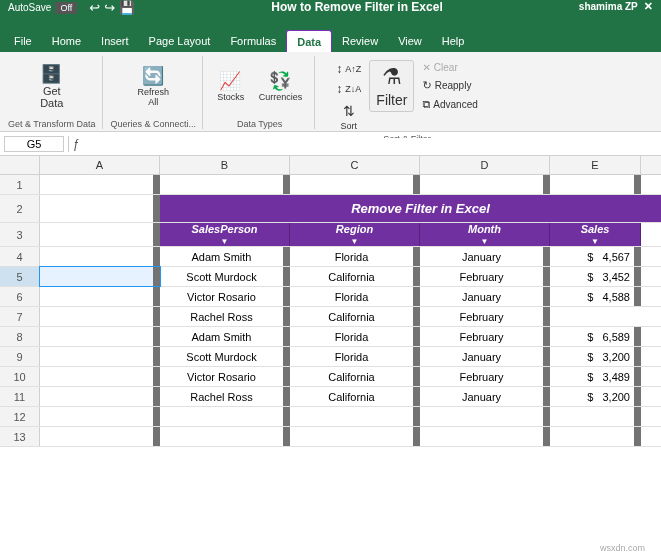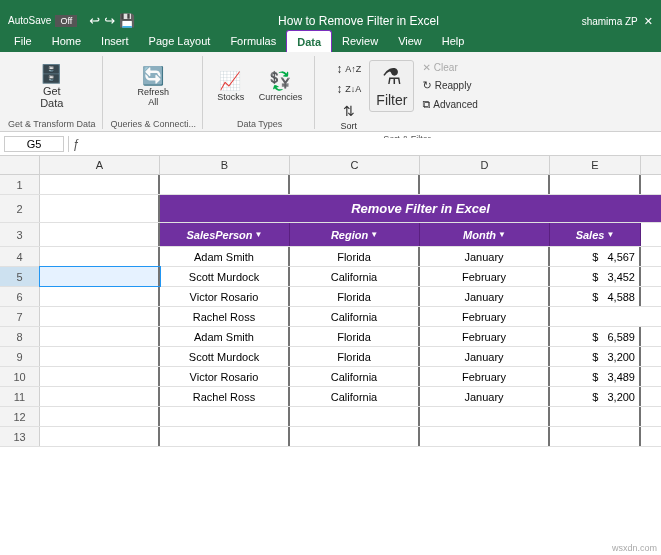--- a/index.html
+++ b/index.html
@@ -4,28 +4,28 @@
   <style>
     * { margin: 0; padding: 0; box-sizing: border-box; }
     body { font-family: 'Segoe UI', Arial, sans-serif; font-size: 11px; background: #fff; width: 661px; height: 555px; overflow: hidden; }
 
     
     .title-bar {
       background: #217346;
       color: white;
       height: 28px;
       display: flex;
-      align-items: flex-end;
+      align-items: flex-start;
       justify-content: space-between;
       padding: 0 8px;
       font-size: 11px;
     }
     .title-bar-left { display: flex; align-items: center; gap: 4px; }
-    .title-bar-center { font-size: 12px; font-weight: 400; }
-    .title-bar-right { display: flex; align-items: center; gap: 6px; }
+    .title-bar-center { font-size: 12px; font-weight: 700; }
+    .title-bar-right { display: flex; align-items: center; gap: 6px; font-weight: bold; }
     .badge-off {
       background: #555; color: white; border-radius: 0;
       padding: 1px 5px; font-size: 9px;
     }
 
     
     .ribbon-tabs {
       background: #217346;
       display: flex;
       height: 24px;
@@ -199,40 +199,41 @@
     }
     .row-num {
       width: 40px; min-width: 40px;
       border-right: 1px solid #d0d0d0;
       background: #f3f3f3;
       display: flex; align-items: center; justify-content: center;
       font-size: 11px; color: #555;
     }
     .sheet-row.selected .row-num { background: #cde1f0; }
     .cell {
-      border-right: 2px solid #737373;
+      border-right: 7px solid #737373;
       display: flex; align-items: center; justify-content: center;
       font-size: 11px;
       padding: 0 4px;
       overflow: hidden;
     }
     .cell.selected { background: #e6f2ff; outline: 1px solid #2196F3; }
     .cell.right { justify-content: flex-end; }
 
     
     .header-cell {
       background: #7030a0;
       color: white;
       font-weight: bold;
       font-style: italic;
       display: flex; align-items: center; justify-content: center;
       font-size: 11px;
       border-right: 1px solid #5a2080;
       padding: 0 4px;
       gap: 2px;
+      flex-direction: column;
     }
     .filter-arrow {
       font-size: 8px;
       color: white;
       cursor: pointer;
     }
 
     
     .title-cell {
       background: #7030a0;
@@ -244,21 +245,21 @@
     }
     .w-b { width: 120px; min-width: 120px; }
     .w-c { width: 130px; min-width: 130px; }
     .w-d { width: 130px; min-width: 130px; }
     .w-e { width: 130px; min-width: 130px; }
     .w-f { width: 91px; min-width: 91px; }
 
     
     .watermark {
       position: fixed;
-      bottom: 2px; right: 4px;
+      bottom: 2px; right: 16px;
       font-size: 9px; color: #aaa;
     }
   </style>
 </head>
 <body>
 
 <div class="title-bar">
   <div class="title-bar-left">
     <span style="font-size:10px;">AutoSave</span>
     <span class="badge-off">Off</span>

